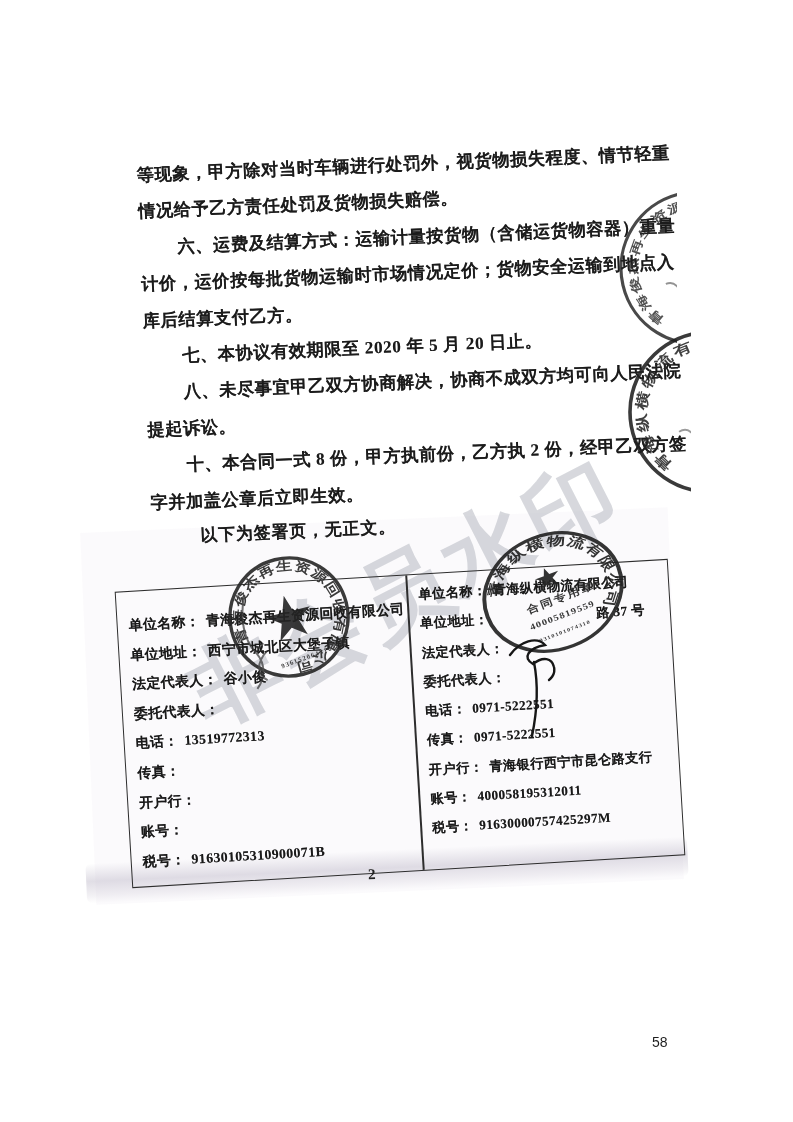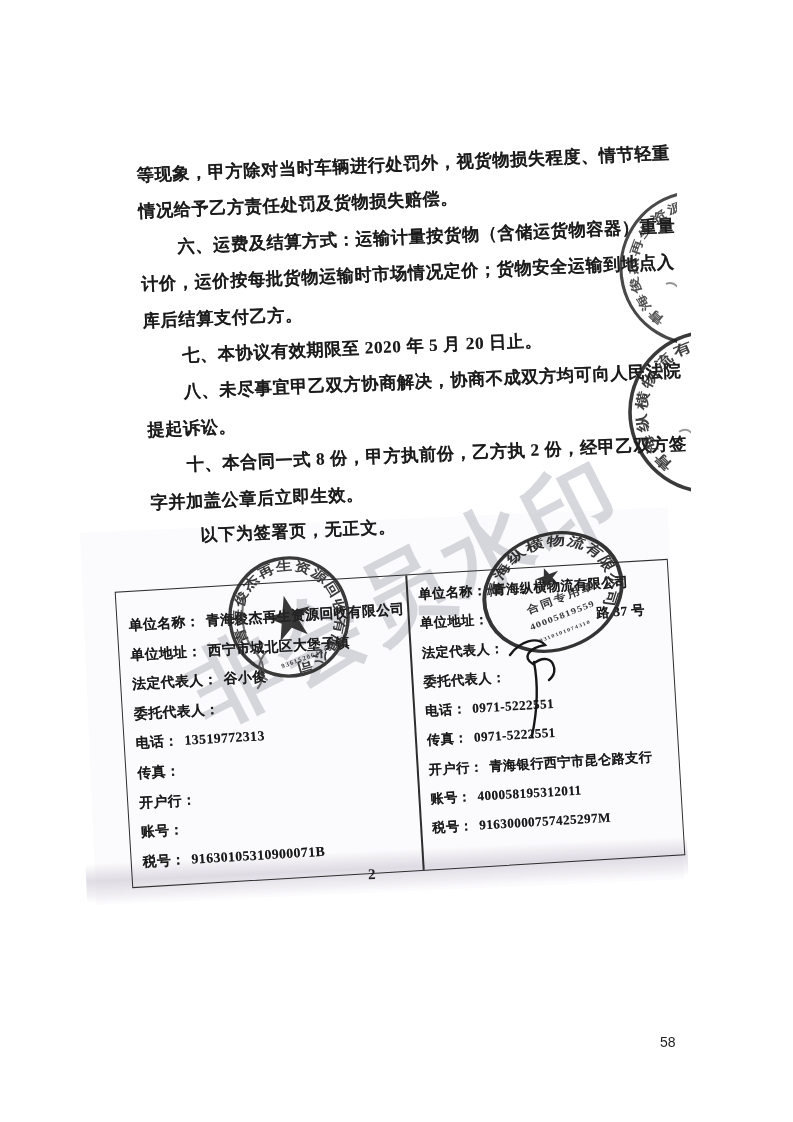--- a/index.html
+++ b/index.html
@@ -70,21 +70,21 @@
   #party-b-column .trow{height:29.3px;font-size:13.2px;}
   .row-label{letter-spacing:.5px;}
   .row-value{margin-left:6px;letter-spacing:.4px;}
   .addr-b .row-value{margin-left:108px;}
   #page-number{
     left:368px;top:866px;font-size:15px;font-weight:700;color:#222;
     transform:rotate(-2.5deg);z-index:2;
   }
   #pdf-page-number{
     left:652px;top:1034px;font-size:14px;color:#1e1e1e;
-    font-family:"Liberation Sans","DejaVu Sans",sans-serif;z-index:3;margin-left:8px;
+    font-family:"Liberation Sans","DejaVu Sans",sans-serif;z-index:3;
   }
   #seals-layer{left:0;top:0;z-index:3;}
   svg text{font-family:"Liberation Serif","DejaVu Serif",serif;font-weight:bold;}
 </style>
 </head>
 <body>
 
 <div class="abs" id="paper-tint"></div>
 <div class="abs" id="paper-bottom-shadow"></div>
 

